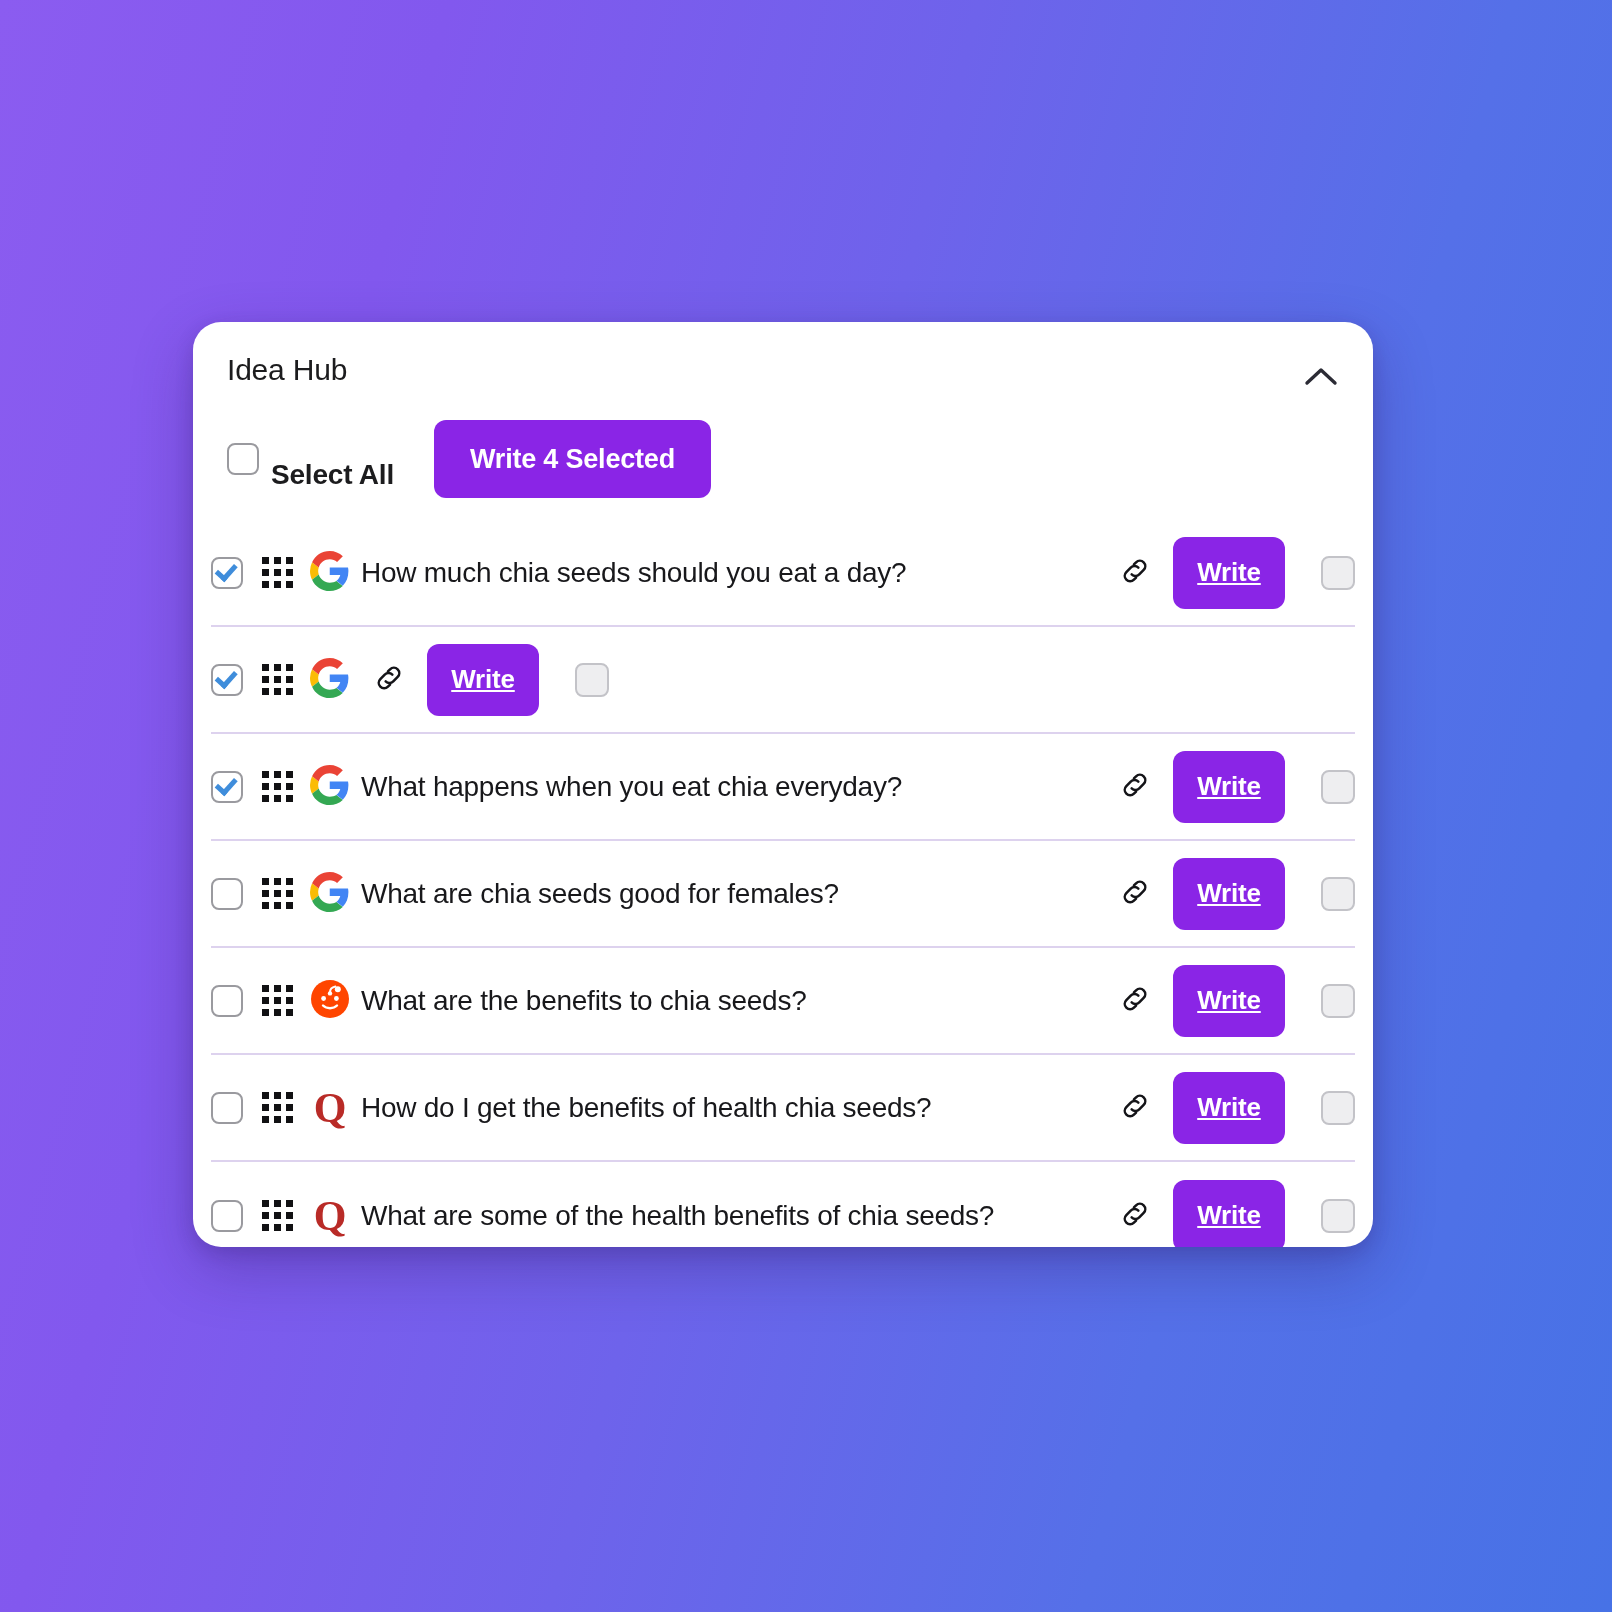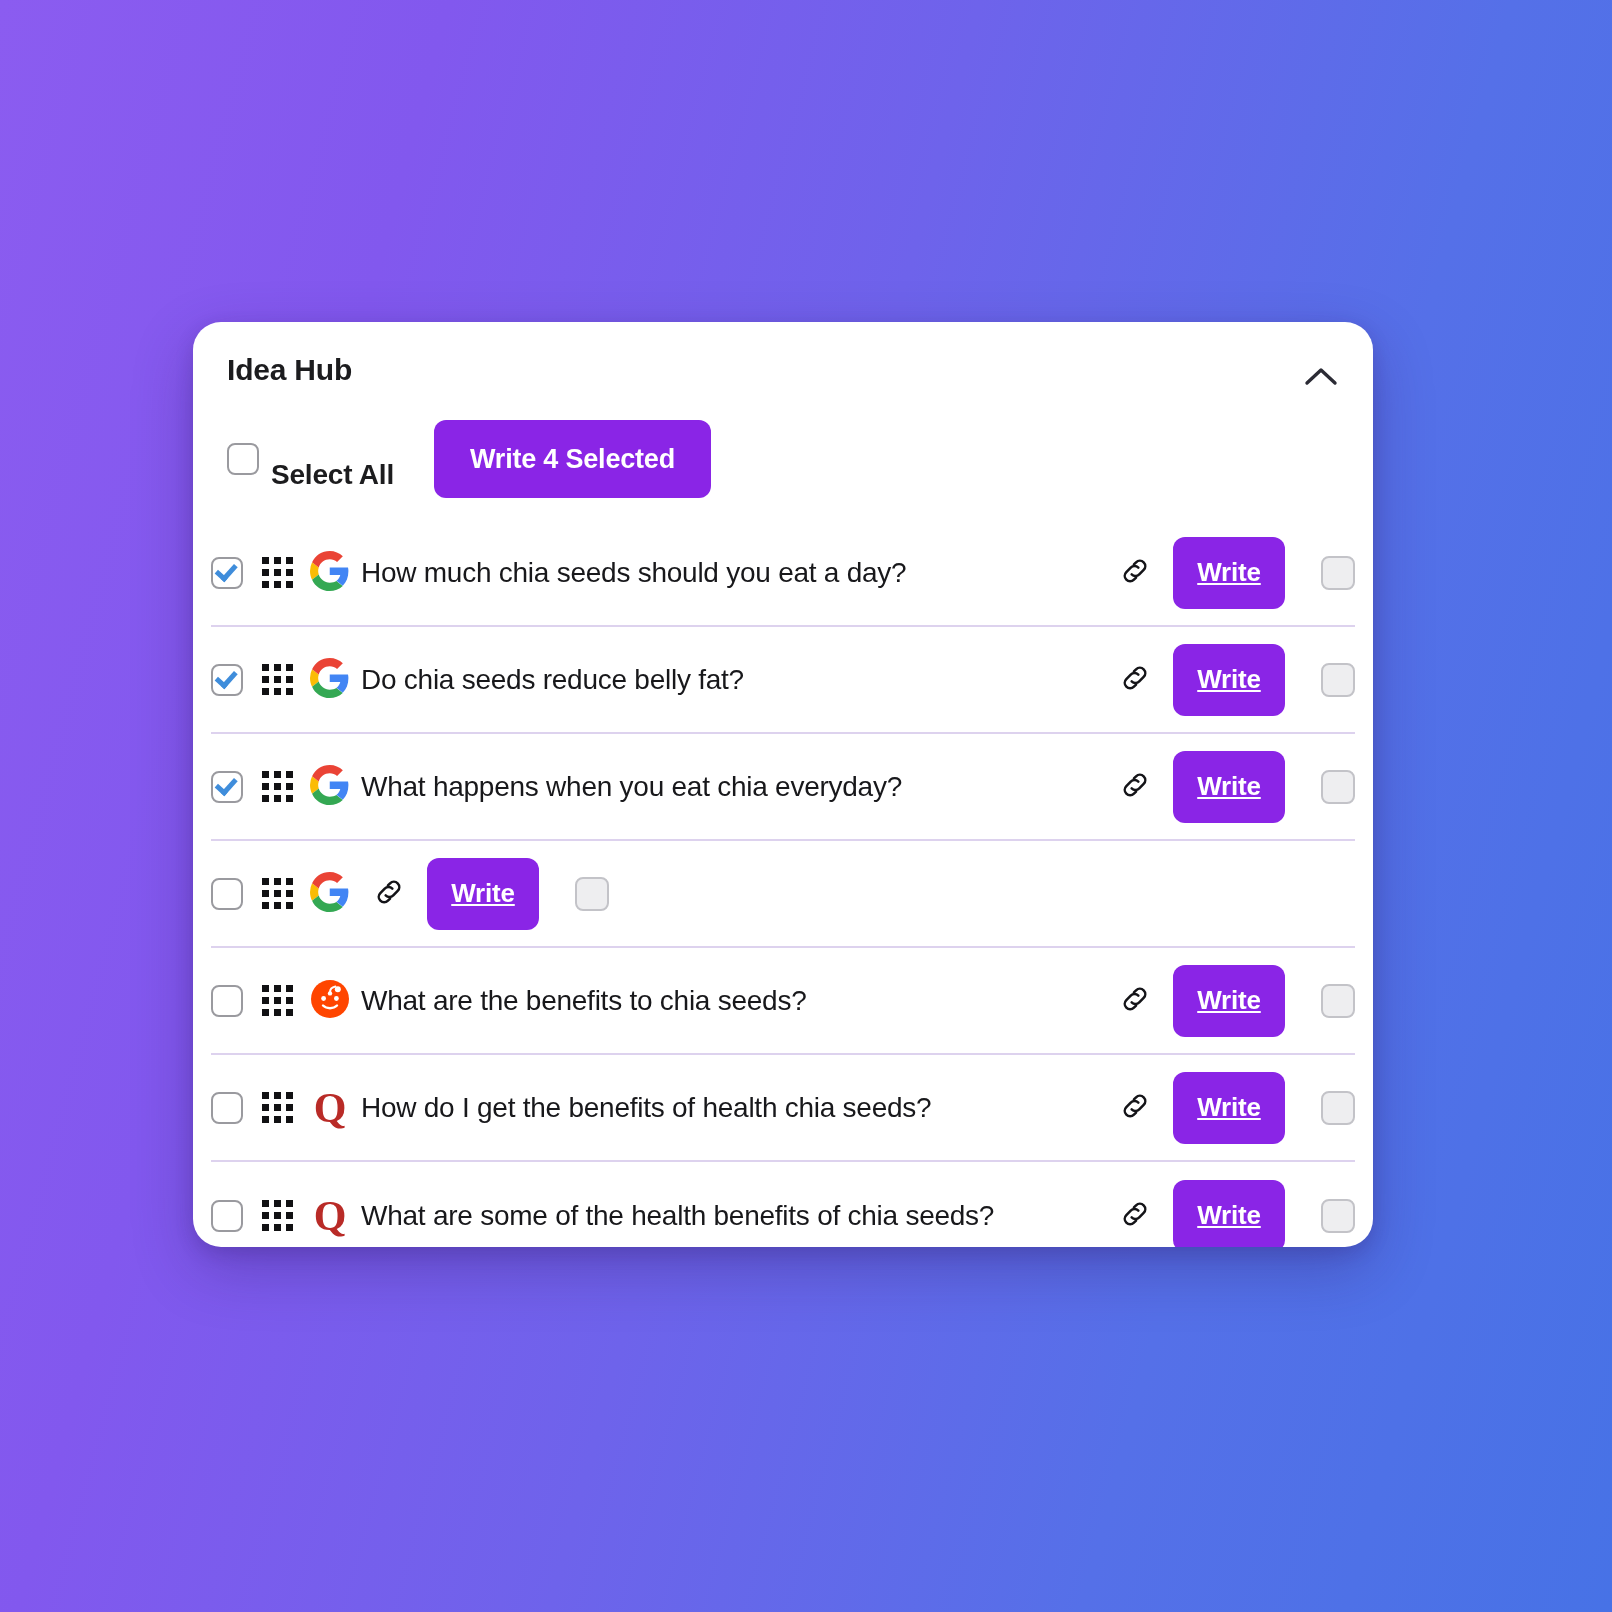--- a/index.html
+++ b/index.html
@@ -42,21 +42,21 @@
   .card-header {
     position: relative;
     padding: 30px 34px 0 34px;
     display: flex;
     align-items: flex-start;
     justify-content: space-between;
   }
 
   .card-title {
     font-size: 30px;
-    font-weight: 700;
+    font-weight: 400;
     color: #1c1c1e;
     letter-spacing: -0.2px;
     line-height: 1.2;
   }
 
   .collapse-btn {
     width: 44px;
     height: 44px;
     display: flex;
     align-items: center;
@@ -323,21 +323,20 @@
           </div>
      <div class="src-icon">
             <span>
     <svg width="40" height="40" viewBox="0 0 48 48">
       <path fill="#FBBC05" d="M9.8 24c0-1.5.3-3 .7-4.3l-8-6.1A23.9 23.9 0 0 0 0 24c0 3.8.9 7.3 2.5 10.4l8-6.1c-.4-1.4-.7-2.8-.7-4.3z"></path>
       <path fill="#EA4335" d="M23.7 10c3.4 0 6.4 1.2 8.8 3.2l6.9-6.9C35.2 2.4 29.8 0 23.7 0 14.2 0 6.1 5.4 2.5 13.6l8 6.1C12.2 14.1 17.5 10 23.7 10z"></path>
       <path fill="#34A853" d="M23.7 38c-6.2 0-11.5-4.1-13.2-9.7l-8 6.1C6.1 42.6 14.2 48 23.7 48c5.8 0 11.4-2.1 15.6-6l-7.6-5.9c-2.2 1.4-4.9 2-8 2z"></path>
       <path fill="#4285F4" d="M46.1 24c0-1.4-.2-2.9-.5-4.3H23.7v9.1h12.6c-.6 3.1-2.3 5.4-4.6 6.9l7.6 5.9C43.6 37.5 46.1 31.6 46.1 24z"></path>
     </svg></span>
           </div>
-     <div class="row-text">Do chia seeds reduce belly fat?</div>
      <button class="link-btn">
             <span>
     <svg width="32" height="32" viewBox="0 0 24 24" fill="none" stroke="#141418" stroke-width="1.9" stroke-linecap="round" stroke-linejoin="round">
       <path d="M9.5 14.5a4 4 0 0 0 5.7 0l3.3-3.3a4 4 0 0 0-5.7-5.7l-1.6 1.6"></path>
       <path d="M14.5 9.5a4 4 0 0 0-5.7 0l-3.3 3.3a4 4 0 1 0 5.7 5.7l1.6-1.6"></path>
     </svg></span>
           </button>
      <button class="btn-write">Write</button>
      <span class="row-end-box"></span>
         </div>
@@ -397,20 +396,21 @@
           </div>
      <div class="src-icon">
             <span>
     <svg width="40" height="40" viewBox="0 0 48 48">
       <path fill="#FBBC05" d="M9.8 24c0-1.5.3-3 .7-4.3l-8-6.1A23.9 23.9 0 0 0 0 24c0 3.8.9 7.3 2.5 10.4l8-6.1c-.4-1.4-.7-2.8-.7-4.3z"></path>
       <path fill="#EA4335" d="M23.7 10c3.4 0 6.4 1.2 8.8 3.2l6.9-6.9C35.2 2.4 29.8 0 23.7 0 14.2 0 6.1 5.4 2.5 13.6l8 6.1C12.2 14.1 17.5 10 23.7 10z"></path>
       <path fill="#34A853" d="M23.7 38c-6.2 0-11.5-4.1-13.2-9.7l-8 6.1C6.1 42.6 14.2 48 23.7 48c5.8 0 11.4-2.1 15.6-6l-7.6-5.9c-2.2 1.4-4.9 2-8 2z"></path>
       <path fill="#4285F4" d="M46.1 24c0-1.4-.2-2.9-.5-4.3H23.7v9.1h12.6c-.6 3.1-2.3 5.4-4.6 6.9l7.6 5.9C43.6 37.5 46.1 31.6 46.1 24z"></path>
     </svg></span>
           </div>
+     <div class="row-text">What are chia seeds good for females?</div>
      <button class="link-btn">
             <span>
     <svg width="32" height="32" viewBox="0 0 24 24" fill="none" stroke="#141418" stroke-width="1.9" stroke-linecap="round" stroke-linejoin="round">
       <path d="M9.5 14.5a4 4 0 0 0 5.7 0l3.3-3.3a4 4 0 0 0-5.7-5.7l-1.6 1.6"></path>
       <path d="M14.5 9.5a4 4 0 0 0-5.7 0l-3.3 3.3a4 4 0 1 0 5.7 5.7l1.6-1.6"></path>
     </svg></span>
           </button>
      <button class="btn-write">Write</button>
      <span class="row-end-box"></span>
         </div>

